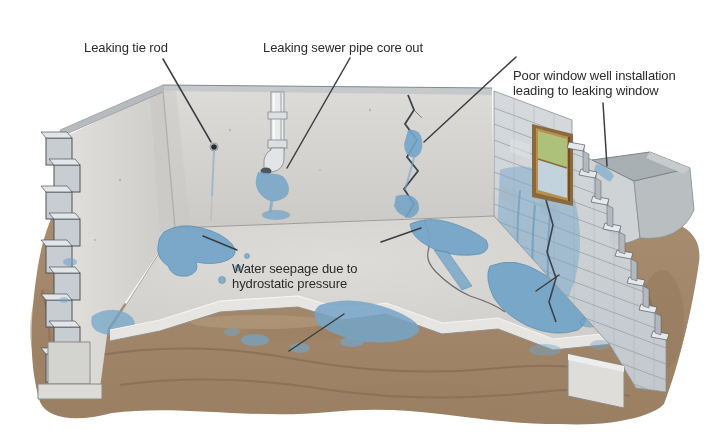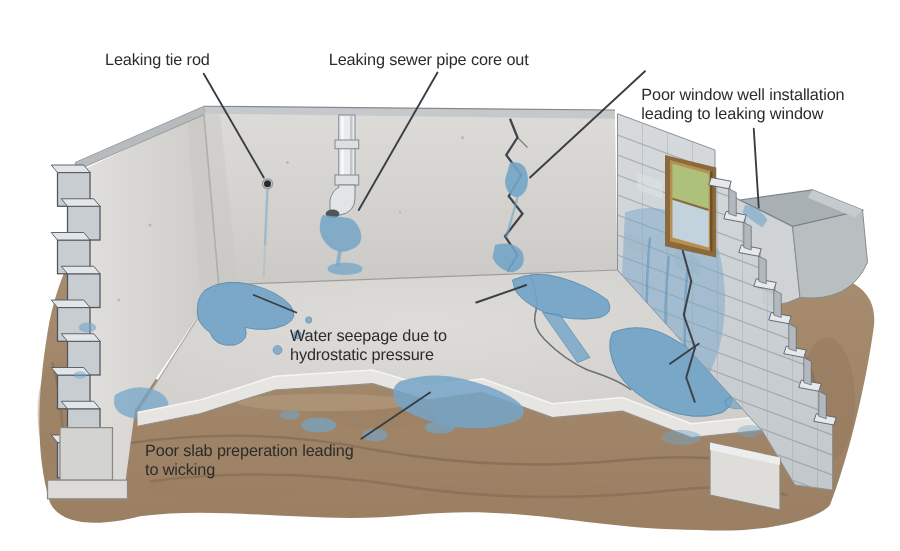--- a/index.html
+++ b/index.html
@@ -278,15 +278,13 @@
     <line x1="289" y1="351" x2="344" y2="314"></line>
   </g>
 </svg>
 
 <div class="lbl" style="left:84px;top:40px;">Leaking tie rod</div>
 <div class="lbl" style="left:263px;top:40px;">Leaking sewer pipe core out</div>
 <div class="lbl center" style="left:513px;top:68px;width:206px;">Poor window well installation
 leading to leaking window</div>
 <div class="lbl center" style="left:232px;top:233px;width:152px;margin-top:28px;">Water seepage due to
 hydrostatic pressure</div>
-<div class="lbl center" style="left:116px;top:353px;width:200px;">Poor slab preperation leading
-to wicking</div>
 </div>
 
 </body></html>

